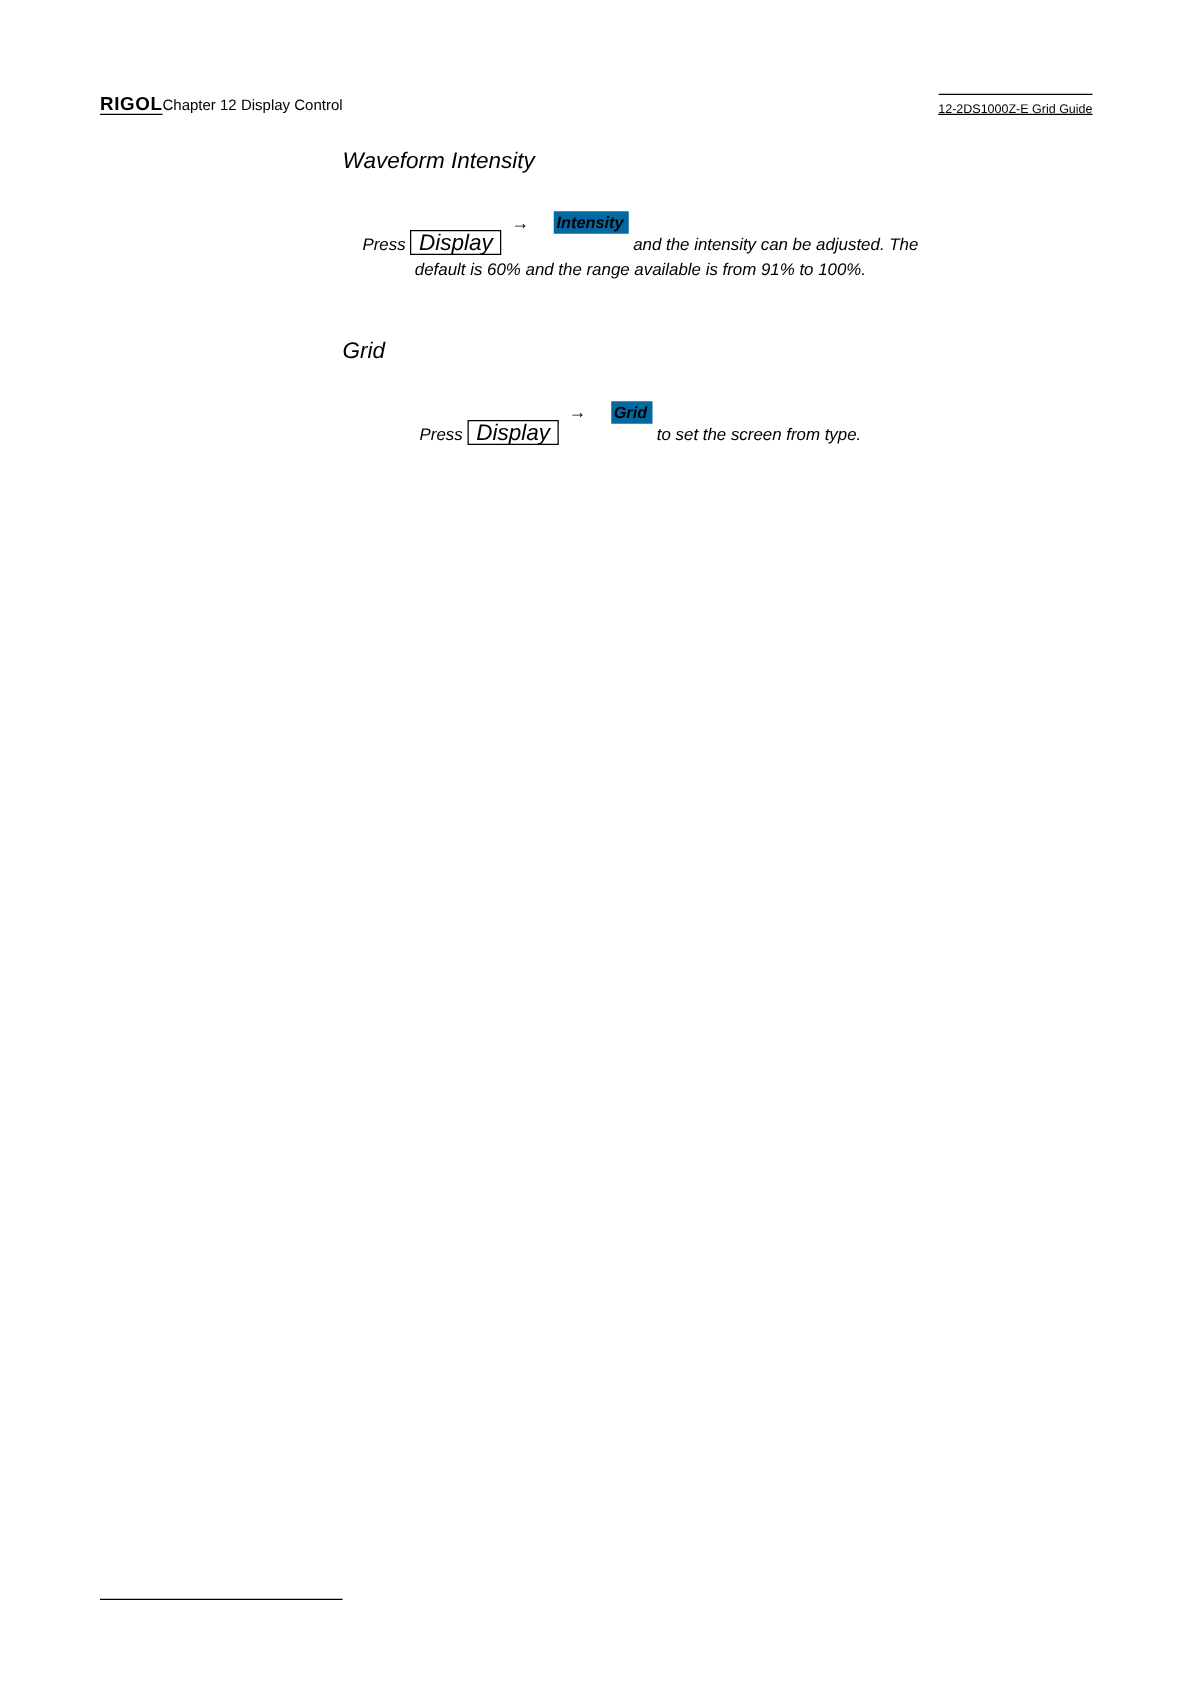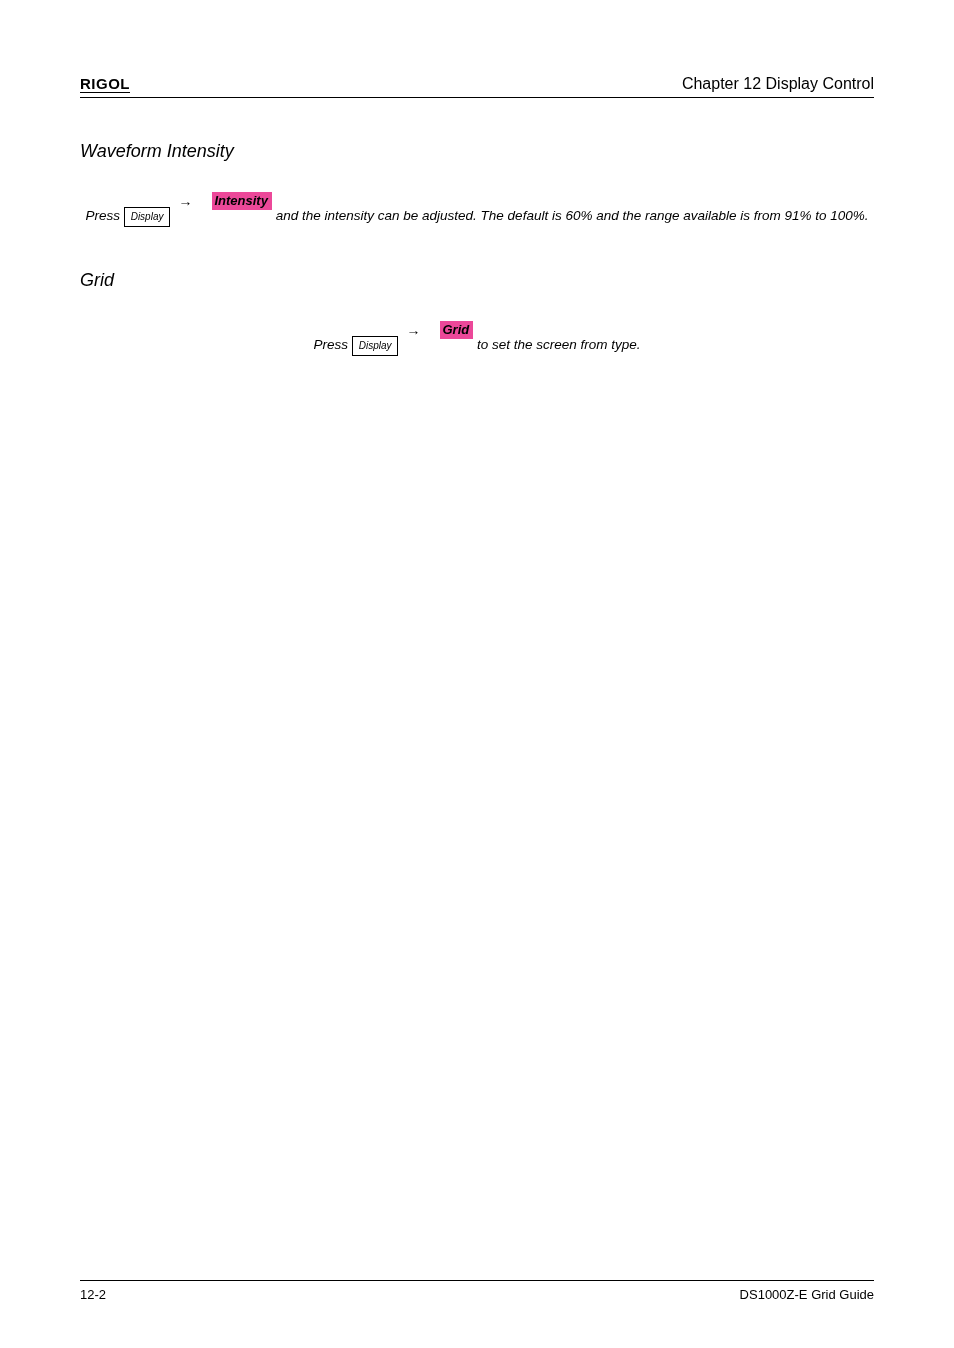--- a/index.html
+++ b/index.html
@@ -8,41 +8,41 @@
       box-sizing: border-box;
     }
     body {
       width: 954px;
       height: 1348px;
       background: #ffffff;
       font-family: Arial, sans-serif;
       position: relative;
     }
     .page {
-      padding: 75px 80px 46px 80px;
+      padding: 75px 80px 68px 80px;
       height: 100%;
       display: flex;
-      flex-direction: column;
+      flex-direction: row;
     }
     .header-row {
       display: flex;
       justify-content: space-between;
       align-items: baseline;
       padding-bottom: 4px;
       border-bottom: 1.5px solid #000;
     }
     .brand {
       font-weight: bold;
       font-size: 15px;
       letter-spacing: 0.5px;
       text-decoration: underline;
       text-underline-offset: 3px;
     }
     .chapter-ref {
-      font-size: 16px;
+      font-size: 12px;
     }
     .content {
       flex: 1;
       padding-top: 40px;
       font-size: 13.5px;
       line-height: 1.5;
     }
     .section-title {
       font-size: 18px;
       font-weight: normal;
@@ -55,50 +55,51 @@
     .nav-line {
       display: inline-flex;
       align-items: center;
       gap: 4px;
       vertical-align: baseline;
     }
     .hardkey {
       display: inline-block;
       border: 1px solid #000;
       padding: 0 6px;
-      font-size: 10px;
+      font-size: 18px;
       line-height: 18px;
       background: #ffffff;
       margin-right: 2px;
       margin-top: 32px;
     }
     .arrow {
       font-size: 14px;
       font-weight: bold;
       margin: 0 2px;
     }
     .softkey {
       display: inline-block;
-      background: #ec4899;
+      background: #0369a1;
       padding: 0 4px 0 2px;
       font-size: 13px;
       line-height: 18px;
       font-weight: bold;
       margin-left: 14px;
     }
     .block {
       margin-bottom: 40px;
       font-style: italic;
     }
     .footer-row {
       border-top: 1.5px solid #000;
       padding-top: 6px;
       display: flex;
       justify-content: space-between;
-      font-size: 13px;
+      font-size: 10px;
+      text-decoration: underline;
     }
   </style>
 </head>
 <body>
 
 <div class="page">
 
   <div class="header-row">
     <span class="brand">RIGOL</span>
     <span class="chapter-ref">Chapter 12 Display Control</span>

